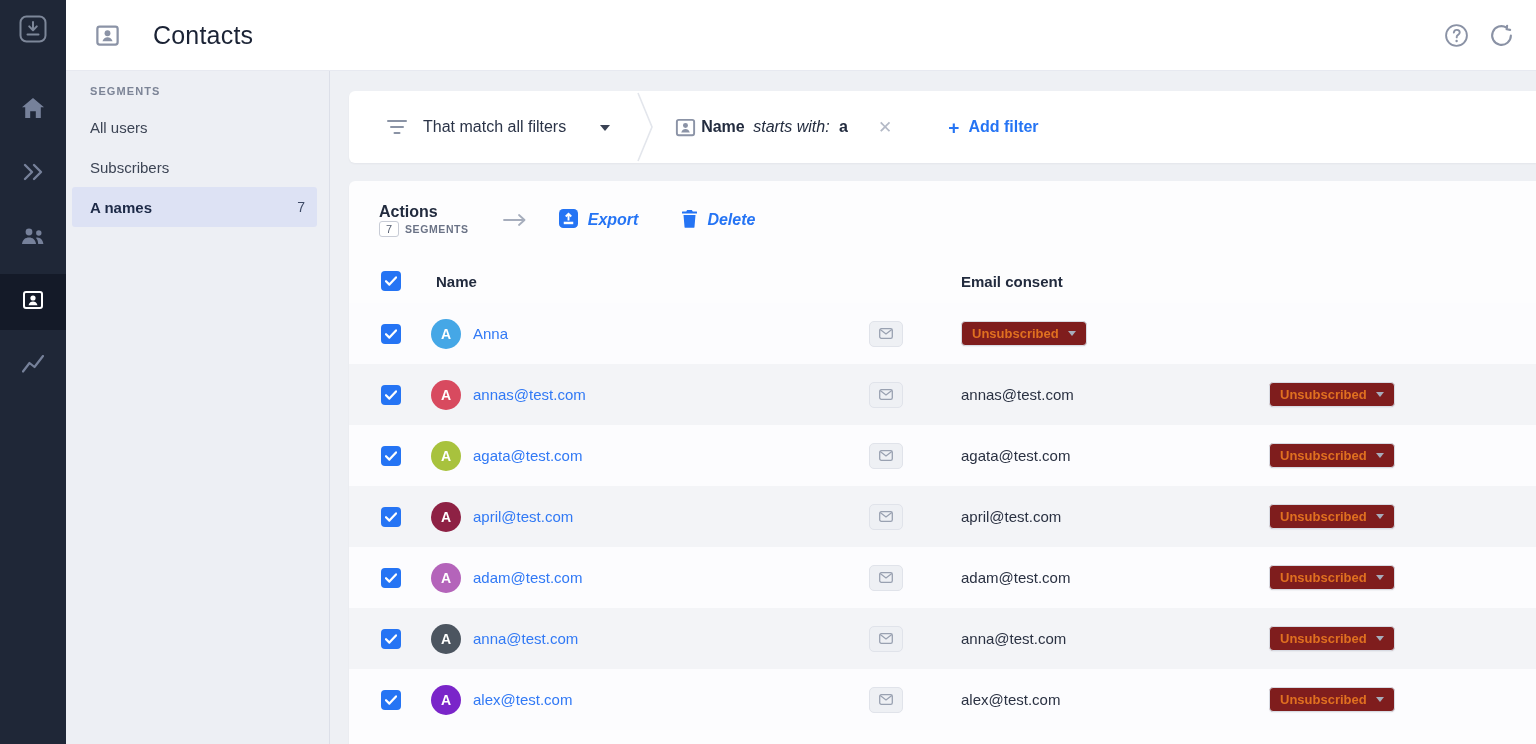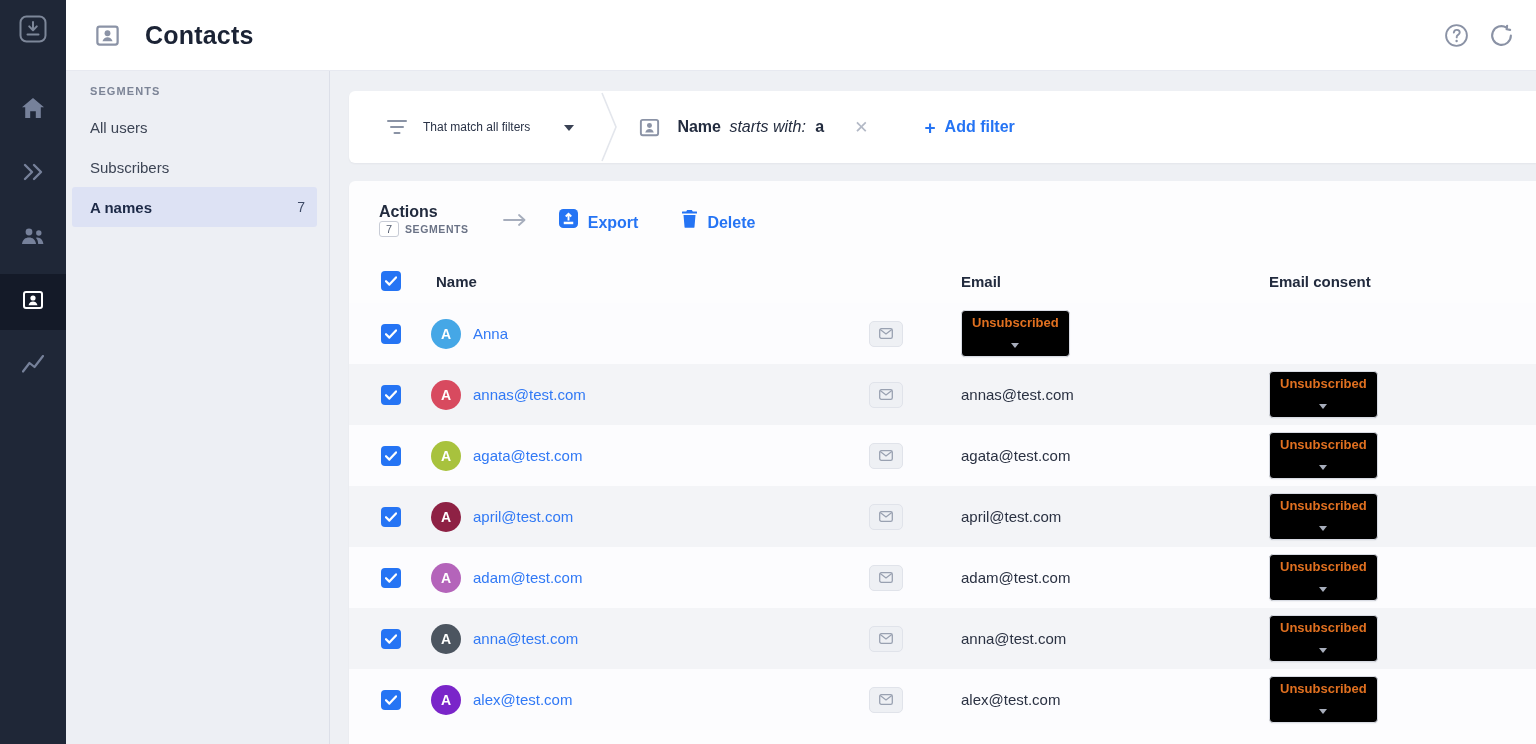--- a/index.html
+++ b/index.html
@@ -13,59 +13,59 @@
   
   .dark-sidebar{position:absolute;left:0;top:0;width:66px;height:744px;background:#1f2737;display:flex;flex-direction:column;align-items:center;z-index:5;}
   .logo-slot{margin-top:14px;height:34px;display:flex;align-items:center;justify-content:center;}
   .nav-list{margin-top:34px;width:100%;display:flex;flex-direction:column;align-items:center;}
   .nav-item{width:100%;height:56px;margin-bottom:8px;display:flex;align-items:center;justify-content:center;cursor:pointer;}
   .nav-item.active{background:#141a28;}
 
   
   .header{position:absolute;left:66px;top:0;right:0;height:70px;background:#ffffff;border-bottom:1px solid #e7e9f0;display:flex;align-items:center;z-index:4;}
   .header-icon{margin-left:28px;display:flex;}
-  .header-title{margin-left:24px;font-size:25px;font-weight:700;color:#1b2335;letter-spacing:.2px;}
+  .header-title{margin-left:32px;font-size:25px;font-weight:400;color:#1b2335;letter-spacing:.2px;}
   .header-right{margin-left:auto;margin-right:22px;display:flex;align-items:center;gap:20px;}
   .round-btn{display:flex;align-items:center;justify-content:center;cursor:pointer;}
 
   
   .segments-sidebar{position:absolute;left:66px;top:71px;width:264px;bottom:0;background:#edeff4;border-right:1px solid #dcdfe8;box-sizing:border-box;padding-top:14px;}
   .segments-heading{margin:0 0 10px 24px;font-size:11px;font-weight:700;letter-spacing:1.1px;color:#7c8496;}
   .segment-item{height:40px;display:flex;align-items:center;padding:0 16px 0 24px;font-size:15px;color:#3c4454;cursor:pointer;}
   .segment-item.active{background:#dde2f4;color:#1d2a47;font-weight:700;border-radius:3px;margin:0 12px 0 6px;padding-left:18px;padding-right:12px;}
   .segment-count{margin-left:auto;font-size:14px;font-weight:400;color:#3e4a66;}
 
   
   .main{position:absolute;left:331px;top:71px;right:0;bottom:0;background:#eef0f4;overflow:hidden;}
 
   
   .filter-card{margin:20px 0 0 18px;height:72px;background:#ffffff;border-radius:6px 0 0 6px;display:flex;align-items:center;box-shadow:0 1px 2px rgba(30,40,60,.05);}
   .funnel-wrap{margin-left:38px;display:flex;}
-  .match-label{margin-left:16px;font-size:12px;font-weight:500;color:#2a3347;cursor:pointer;}
+  .match-label{margin-left:16px;font-size:16px;font-weight:500;color:#2a3347;cursor:pointer;}
   .caret-down{margin-left:34px;width:0;height:0;border:5px solid transparent;border-top:6px solid #3a4254;margin-top:6px;cursor:pointer;}
   .chevron-divider{margin-left:26px;display:flex;}
   .chip-icon-wrap{margin-left:18px;display:flex;}
-  .chip-text{margin-left:16px;font-size:16px;color:#232c3f;white-space:nowrap;}
+  .chip-text{margin-left:4px;font-size:16px;color:#232c3f;white-space:nowrap;}
   .chip-field{font-weight:700;}
   .chip-operator{font-style:italic;font-weight:400;margin-left:4px;}
   .chip-value{font-weight:700;margin-left:5px;}
   .chip-close{margin-left:30px;color:#b3b9c6;font-size:17px;line-height:1;cursor:pointer;user-select:none;}
   .add-filter{margin-left:56px;display:flex;align-items:center;gap:9px;color:#2574f4;font-size:16px;font-weight:600;cursor:pointer;}
   .add-plus{font-size:19px;font-weight:600;line-height:1;}
 
   
   .table-card{margin:18px 0 0 18px;background:#fdfdfe;height:calc(100% - 110px);border-radius:6px 0 0 0;box-shadow:0 1px 2px rgba(30,40,60,.05);}
   .actions-bar{height:78px;display:flex;align-items:center;padding-left:30px;}
   .actions-title-group{display:flex;flex-direction:column;}
   .actions-title{font-size:16px;font-weight:700;color:#222b3e;}
   .selected-row{display:flex;align-items:center;gap:6px;}
   .selected-count-box{min-width:12px;text-align:center;border:1px solid #c8ccd6;border-radius:3px;padding:1px 3px;font-size:11px;color:#555e70;background:#fff;}
   .selected-label{font-size:10.5px;letter-spacing:.6px;color:#6b7386;font-weight:600;}
   .actions-arrow{margin-left:34px;display:flex;}
-  .action-btn{display:flex;align-items:flex-end;gap:10px;color:#2574f4;font-size:16px;font-weight:600;cursor:pointer;}
+  .action-btn{display:flex;align-items:center;gap:10px;color:#2574f4;font-size:16px;font-weight:600;cursor:pointer;font-style:italic;}
   .action-export{margin-left:32px;}
   .action-delete{margin-left:44px;}
 
   
   .trow,.thead-row{display:flex;align-items:center;}
   .thead-row{height:44px;font-size:15px;font-weight:700;color:#222b3e;background:#fdfdfe;}
   .trow{height:61px;font-size:15px;}
   .tbody .trow:nth-child(odd){background:#fcfcfe;}
   .tbody .trow:nth-child(even){background:#f3f4f7;}
   .cell-check{width:80px;box-sizing:border-box;padding-left:32px;flex:none;}
@@ -73,21 +73,21 @@
   .cell-mail{width:92px;flex:none;display:flex;align-items:center;}
   .cell-email{width:308px;flex:none;}
   .cell-consent{flex:1;display:flex;align-items:center;}
   .thead-row .cell-name{padding-left:7px;}
 
   .checkbox{width:20px;height:20px;background:#2574f4;border-radius:4px;display:flex;align-items:center;justify-content:center;cursor:pointer;}
   .avatar{width:30px;height:30px;border-radius:50%;color:#fff;font-size:14px;font-weight:700;display:flex;align-items:center;justify-content:center;flex:none;}
   .name-link{margin-left:12px;color:#3179f5;font-weight:500;cursor:pointer;white-space:nowrap;text-align:right;}
   .mail-btn{width:32px;height:24px;background:#eef0f4;border:1px solid #e0e3ea;border-radius:5px;display:flex;align-items:center;justify-content:center;cursor:pointer;}
   .email-text{color:#2a3142;}
-  .consent-dropdown{display:inline-flex;align-items:center;gap:9px;padding:4px 10px;background:#000000;border:1px solid #d8dbe3;border-radius:4px;box-shadow:0 1px 1px rgba(20,30,50,.05);cursor:pointer;flex-direction:column;}
+  .consent-dropdown{display:inline-flex;align-items:center;gap:9px;padding:4px 10px;background:#7f1d1d;border:1px solid #d8dbe3;border-radius:4px;box-shadow:0 1px 1px rgba(20,30,50,.05);cursor:pointer;}
   .consent-label{color:#e07020;font-size:13px;font-weight:700;}
   .consent-caret{width:0;height:0;border:4px solid transparent;border-top:5px solid #a7adbb;margin-top:4px;}
 </style>
 </head>
 <body>
 
 <div class="app">
 
   <div class="dark-sidebar">
     <div class="logo-slot">
@@ -269,21 +269,20 @@
           <span class="checkbox">
             <svg width="12" height="10" viewBox="0 0 12 10">
                 <path d="M1 5.2 L4.4 8.6 L11 1.4" stroke="#fff" stroke-width="2.2" fill="none" stroke-linecap="round" stroke-linejoin="round"></path>
               </svg>
           </span>
         </div>
         <div class="cell-name">
             <span>Name</span>
           </div>
         <div class="cell-mail"></div>
-        <div class="cell-email"><span>Email</span></div>
         <div class="cell-consent">
             <span>Email consent</span>
           </div>
       </div>
 
       <div class="tbody">
   <div class="trow">
     <div class="cell-check">
       <span class="checkbox">
         <svg width="12" height="10" viewBox="0 0 12 10">

